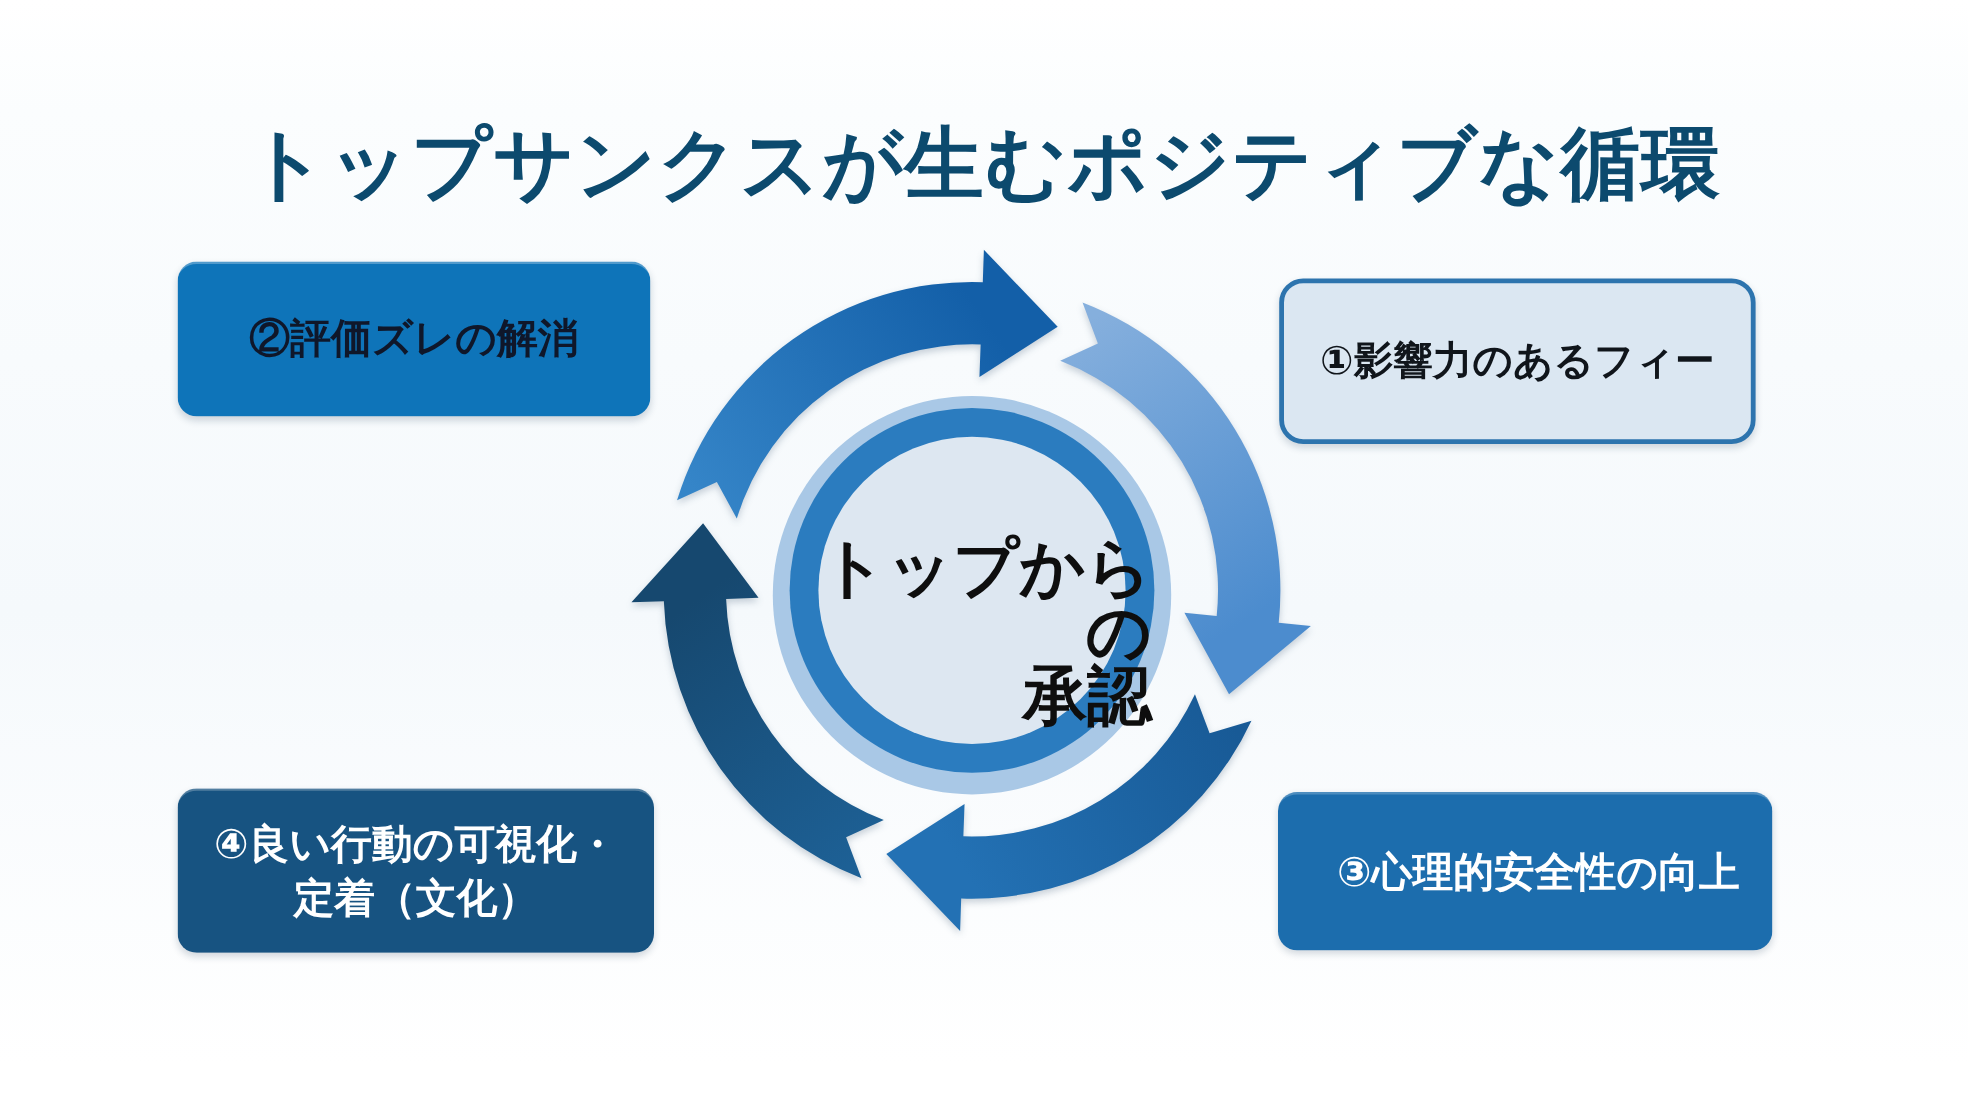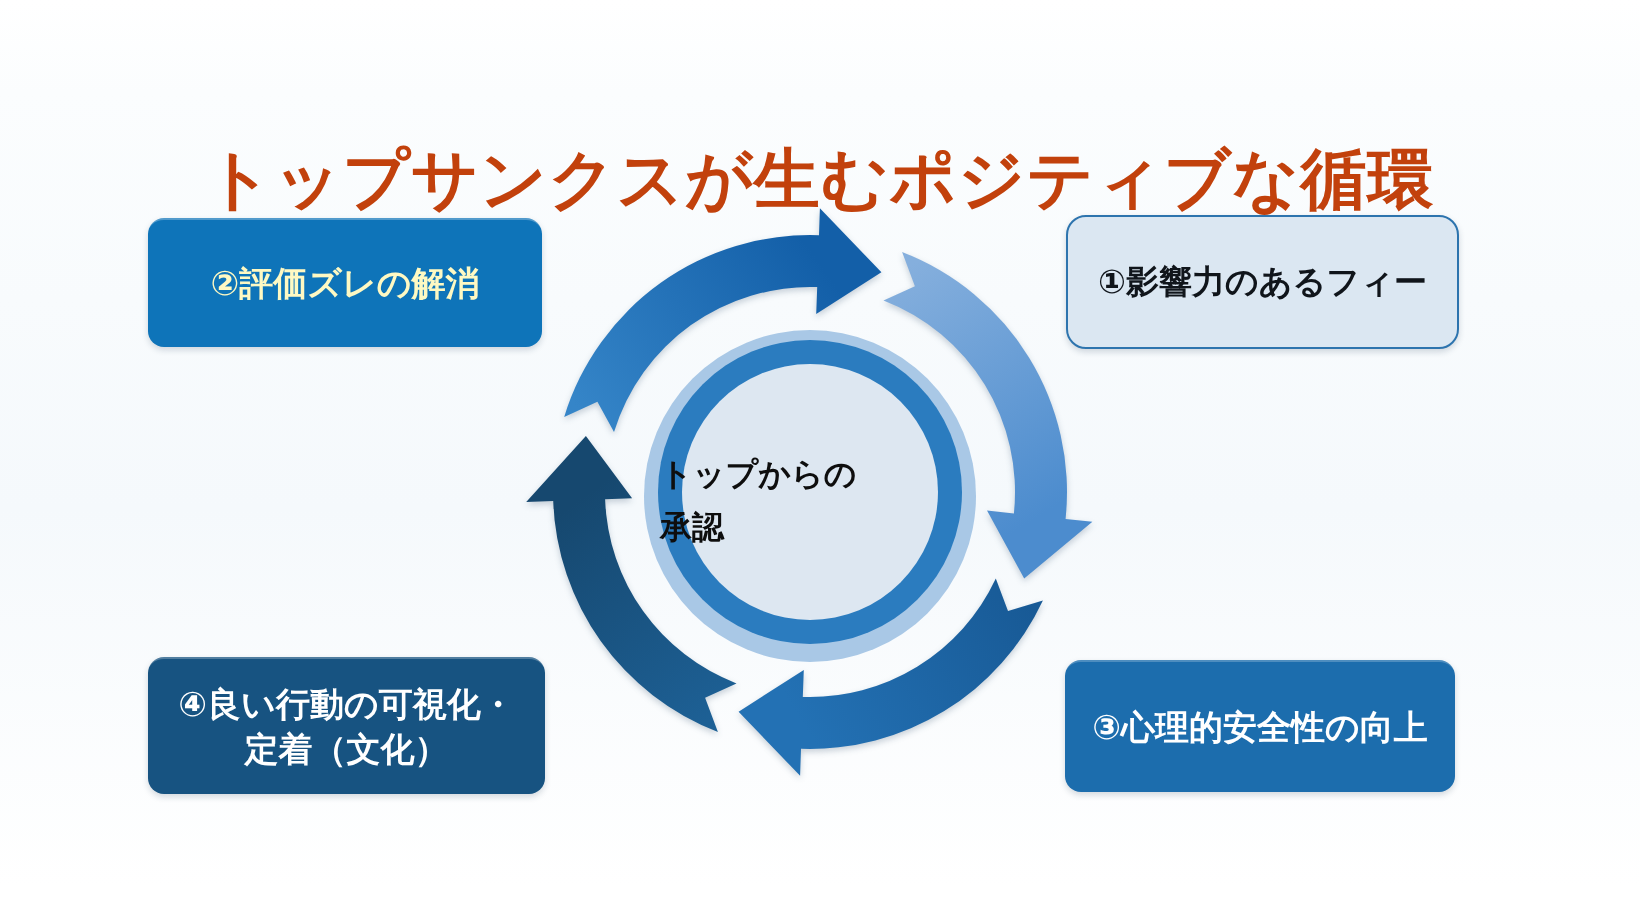--- a/index.html
+++ b/index.html
@@ -18,37 +18,37 @@
     position:absolute;border-radius:16px;
     display:flex;flex-direction:column;justify-content:center;align-items:center;
     font-weight:700;line-height:1.32;text-align:center;
     box-shadow:0 3px 6px rgba(20,50,80,0.18);
   }
   .box-solid{color:#ffffff;font-size:34px;}
   .box-tl{left:148px;top:218px;width:394px;height:127px;background:#0e74b9;border-top:2px solid rgba(255,255,255,0.28);}
   .box-bl{left:148px;top:657px;width:397px;height:135px;background:#175381;border-top:2px solid rgba(255,255,255,0.25);}
   .box-br{left:1065px;top:660px;width:390px;height:130px;background:#1c6dad;border-top:2px solid rgba(255,255,255,0.22);}
   .box-tr{
-    left:1066px;top:215px;width:389px;height:130px;
-    background:#dbe7f2;border:2px solid #22c55e;border-radius:20px;
+    left:1066px;top:232px;width:389px;height:130px;
+    background:#dbe7f2;border:4px solid #22c55e;border-radius:20px;
     color:#10151b;font-size:33px;
   }
   #cycle{position:absolute;left:500px;top:180px;width:620px;height:620px;}
   .arc-path{filter:drop-shadow(0 3px 3px rgba(20,50,80,0.22));}
   .center-label{
     position:absolute;left:660px;top:448px;width:300px;
-    text-align:left;font-size:32px;font-weight:800;color:#0e0e0e;line-height:53px;
+    text-align:right;font-size:54px;font-weight:800;color:#0e0e0e;line-height:53px;
   }
 </style>
 </head>
 <body>
 
 <div class="stage">
 
-  <h1 class="title" style="color: #c2410c; margin-top: 43px;">トップサンクスが生むポジティブな循環</h1>
+  <h1 class="title" style="color: #0c4a6e;">トップサンクスが生むポジティブな循環</h1>
 
   <svg id="cycle" viewBox="0 0 620 620">
     <defs>
         <linearGradient id="grad0" gradientUnits="userSpaceOnUse" x1="89.1" y1="244.5" x2="318.1" y2="81.1">
           <stop offset="0" stop-color="#3585c8"></stop>
           <stop offset="1" stop-color="#135fa8"></stop>
         </linearGradient>
         <linearGradient id="grad1" gradientUnits="userSpaceOnUse" x1="392.8" y1="96.3" x2="539.7" y2="336.1">
           <stop offset="0" stop-color="#85afdd"></stop>
           <stop offset="1" stop-color="#4c8cce"></stop>
@@ -64,34 +64,34 @@
       </defs>
   <path d="M64.2 236.9 A257 257 0 0 1 319 55.2 L319.9 28.2 L381.4 92.3 L316.2 134.1 L317.2 107.1 A205 205 0 0 0 114 252.1 L97.4 221.7 Z" fill="url(#grad0)" class="arc-path"></path>
       <path d="M402.1 72.1 A257 257 0 0 1 565.6 338.9 L592.4 341.7 L524.2 398.5 L487 330.6 L513.9 333.4 A205 205 0 0 0 383.5 120.6 L414.9 106.2 Z" fill="url(#grad1)" class="arc-path"></path>
       <path d="M542.9 420.6 A257 257 0 0 1 301 568.8 L300.1 595.8 L238.6 531.7 L303.8 489.9 L302.8 516.9 A205 205 0 0 0 495.8 398.6 L508 431 Z" fill="url(#grad2)" class="arc-path"></path>
       <path d="M217.9 551.9 A257 257 0 0 1 53.2 321 L26.2 321.9 L85.9 256.1 L132.1 318.2 L105.1 319.2 A205 205 0 0 0 236.5 503.4 L205.1 517.8 Z" fill="url(#grad3)" class="arc-path"></path>
       <circle cx="310" cy="316" r="166" fill="#a9c8e6"></circle>
       <circle cx="310" cy="312" r="152" fill="#2b7cbf"></circle>
       <circle cx="310" cy="312" r="128" fill="#dde7f1"></circle>
     </svg>
 
-  <div class="box box-solid box-tl" style="background: rgb(14, 116, 185); color: #fef9c3;">
+  <div class="box box-solid box-tl" style="background: rgb(14, 116, 185); color: #0f172a; font-family: Liberation Serif, serif;">
     <div>②評価ズレの解消</div>
   </div>
 
   <div class="box box-tr" style="background: rgb(219, 231, 242); border-color: rgb(45, 116, 174); color: rgb(16, 21, 27);">
     <div>①影響力のあるフィー</div>
   </div>
 
   <div class="box box-solid box-bl" style="background: rgb(23, 83, 129); color: rgb(255, 255, 255); align-items: center;">
     <div>④良い行動の可視化・</div>
     <div>定着（文化）</div>
   </div>
 
-  <div class="box box-solid box-br" style="background: rgb(28, 109, 173); color: rgb(255, 255, 255);">
+  <div class="box box-solid box-br" style="background: rgb(28, 109, 173); color: rgb(255, 255, 255); padding-left: 22px;">
     <div>③心理的安全性の向上</div>
   </div>
 
   <div class="center-label" style="color: rgb(14, 14, 14);">
     <div>トップからの</div>
     <div>承認</div>
   </div>
 
 </div>
 

